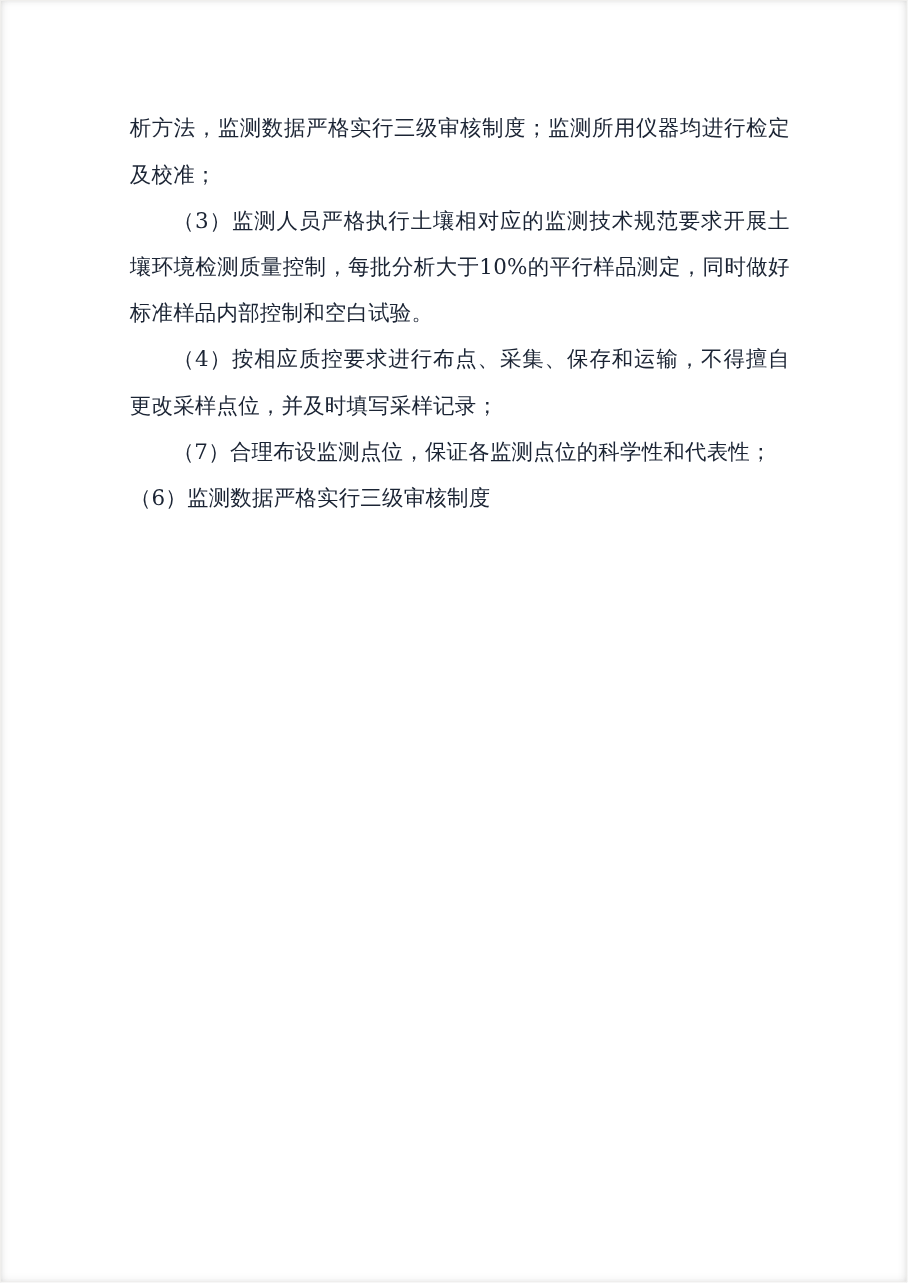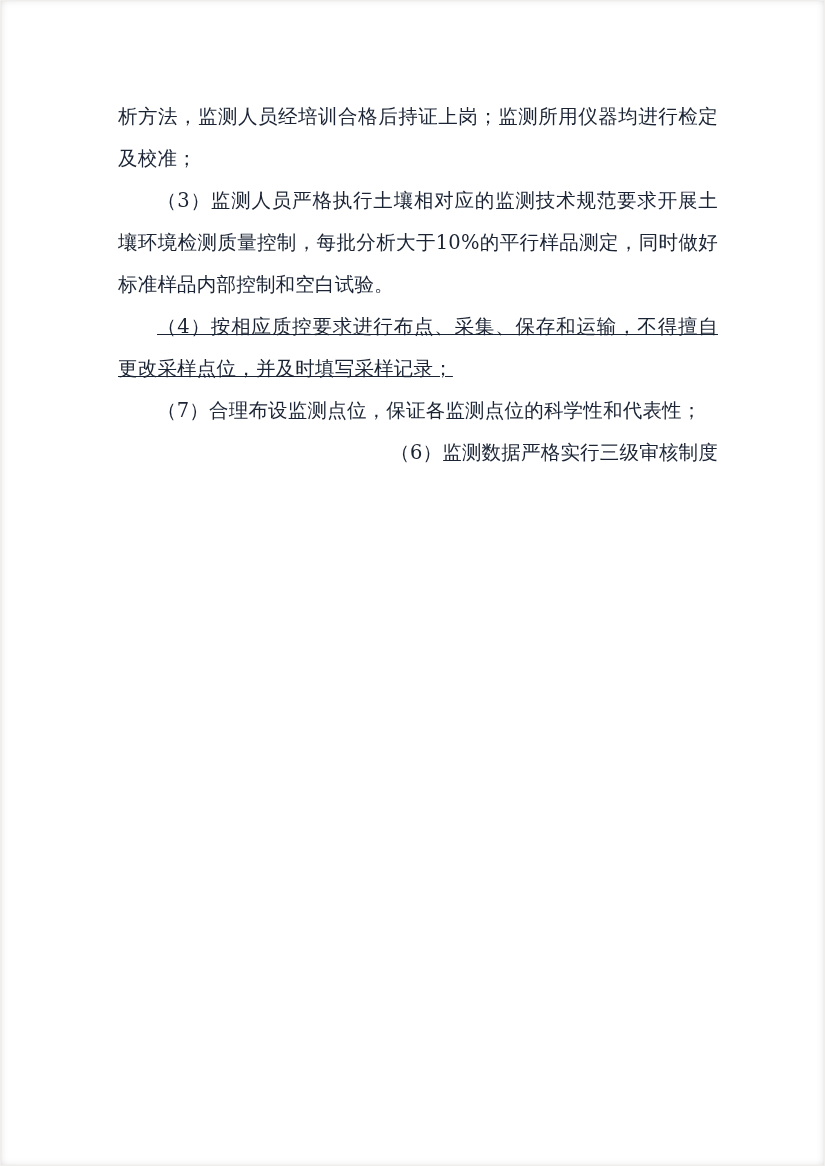--- a/index.html
+++ b/index.html
@@ -53,23 +53,23 @@
     text-indent: 0;
   }
 </style>
 </head>
 <body>
 
 <div class="page">
   <div class="scan-edge"></div>
 
   <div class="text-body">
-    <p class="para hang" style="text-indent: 0px;">析方法，监测人员经培训合格后持证上岗；监测所用仪器均进行检定及校准；</p>
+    <p class="para hang" style="text-indent: 0px;">析方法，监测数据严格实行三级审核制度；监测所用仪器均进行检定及校准；</p>
 
     <p class="para indent" style="text-indent: 2em;">（3）监测人员严格执行土壤相对应的监测技术规范要求开展土壤环境检测质量控制，每批分析大于10%的平行样品测定，同时做好标准样品内部控制和空白试验。</p>
 
-    <p class="para indent" style="text-indent: 2em; text-decoration: underline;">（4）按相应质控要求进行布点、采集、保存和运输，不得擅自更改采样点位，并及时填写采样记录；</p>
+    <p class="para indent" style="text-indent: 2em;">（4）按相应质控要求进行布点、采集、保存和运输，不得擅自更改采样点位，并及时填写采样记录；</p>
 
     <p class="para indent" style="text-indent: 2em;">（7）合理布设监测点位，保证各监测点位的科学性和代表性；</p>
 
-    <p class="para hang" style="text-indent: 0px; text-align: right;">（6）监测数据严格实行三级审核制度</p>
+    <p class="para hang" style="text-indent: 0px; text-align: left;">（6）监测数据严格实行三级审核制度</p>
   </div>
 </div>
 
 </body></html>

